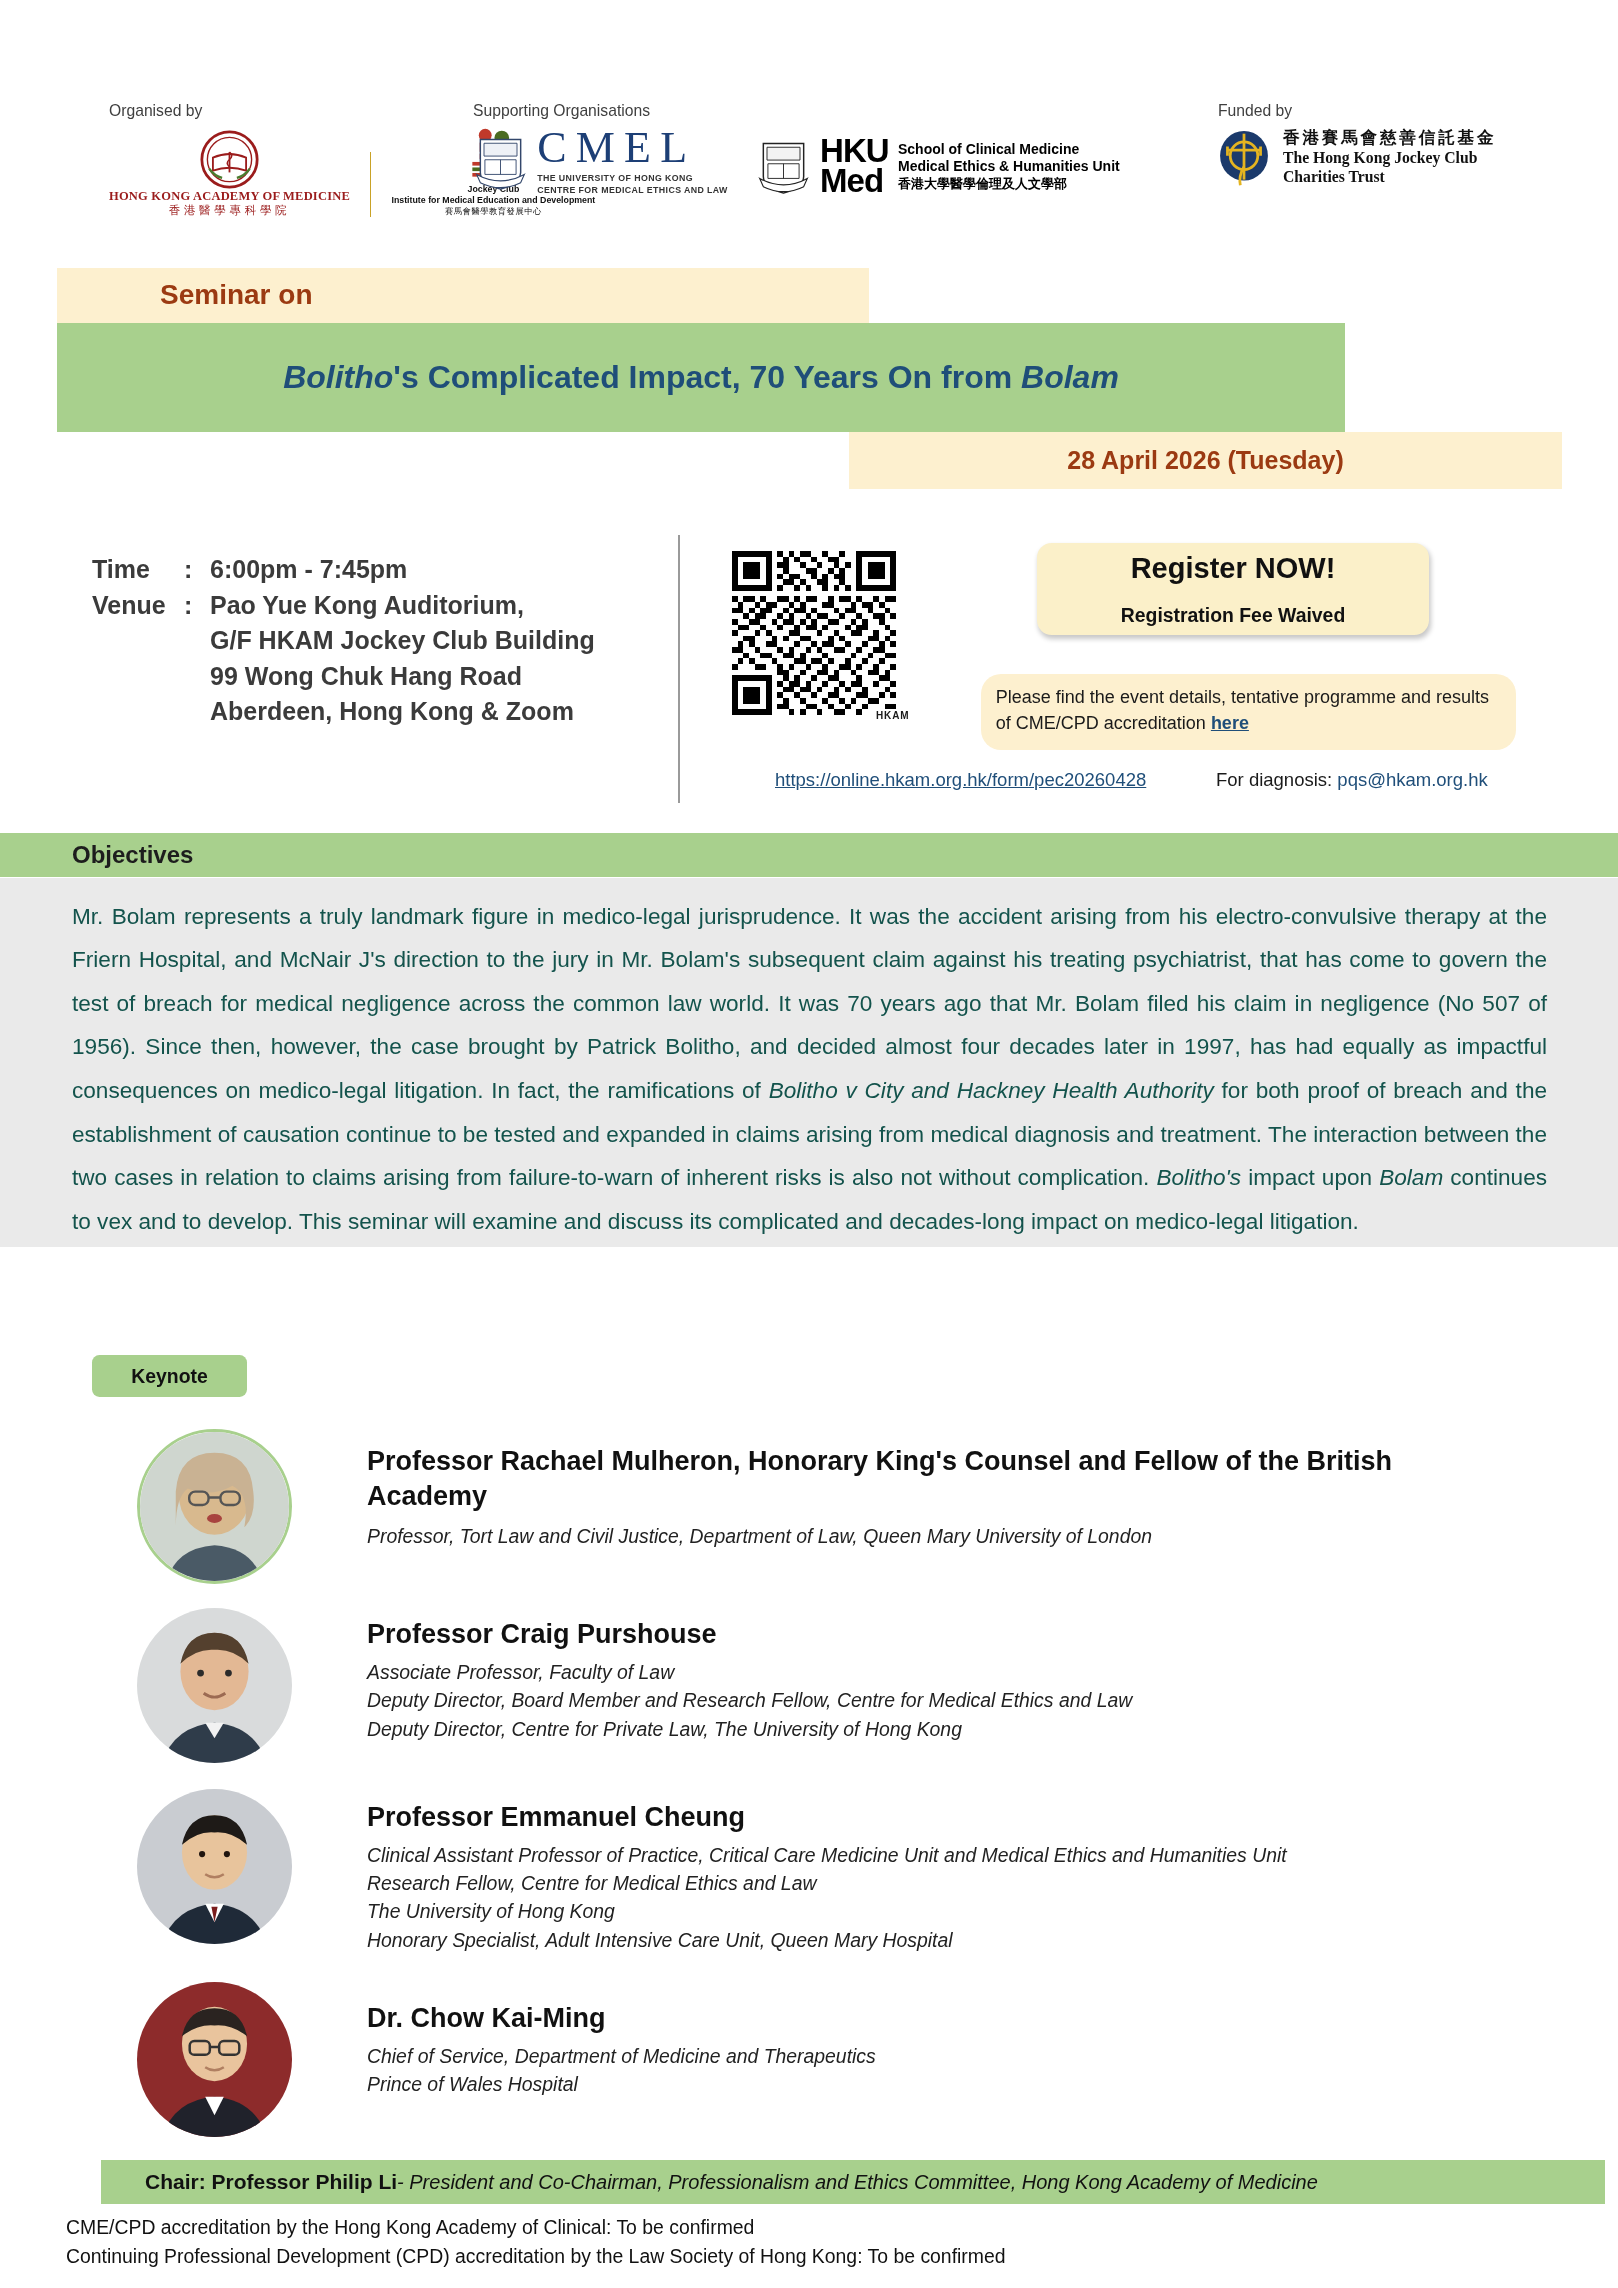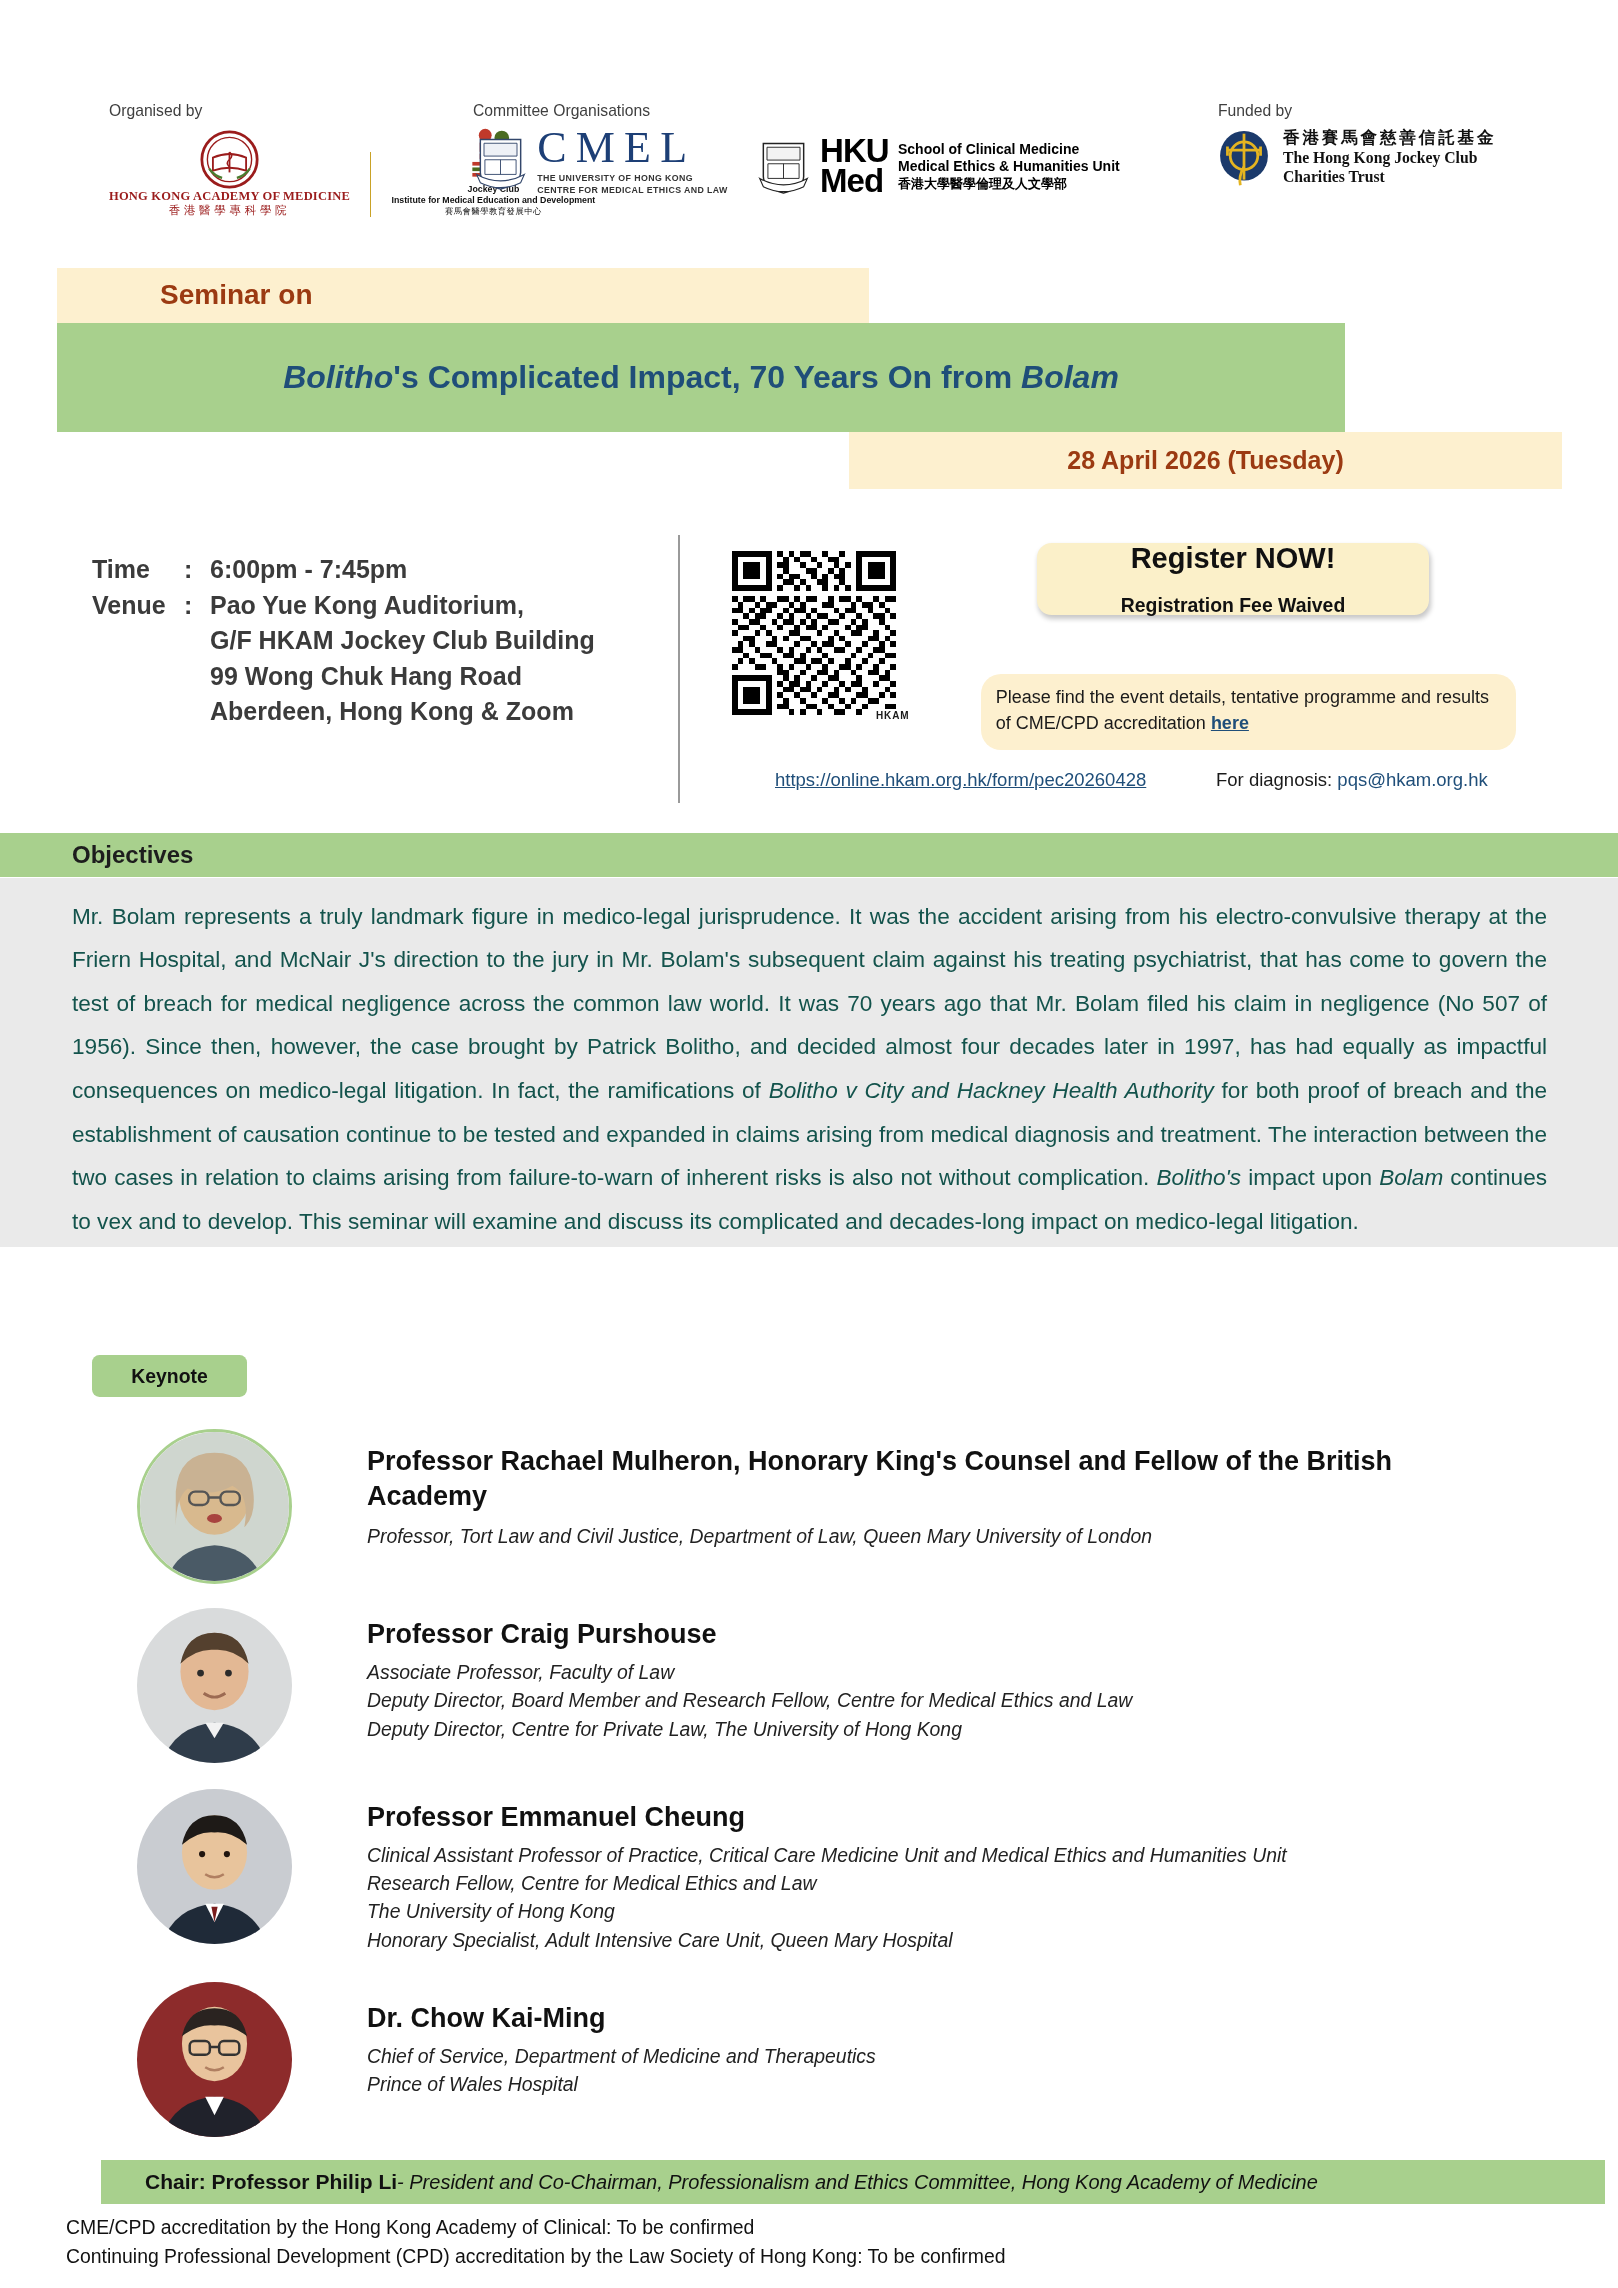--- a/index.html
+++ b/index.html
@@ -124,21 +124,21 @@
 
   .qr-wrap { position: absolute; left: 718px; top: 25px; width: 198px; height: 180px; }
   .qr-grid { width: 192px; height: 164px; display: block; }
   .qr-cap {
     position: absolute; right: 3.7px; bottom: 9.2px;
     background: #fff; font-size: 10px; font-weight: bold; letter-spacing: 0.9px; padding: 0.9px 2.8px;
   }
 
   .reg-btn {
     position: absolute; left: 1037px; top: 543px;
-    width: 392px; height: 72px;
+    width: 392px; height: 92px;
     background: #fbf0c9; border-radius: 14.8px;
     box-shadow: 1.8px 3.7px 5.5px rgba(0,0,0,0.22);
     display: flex; flex-direction: column; align-items: center; justify-content: center;
     gap: 19px;
   }
   .reg-btn .l1 { font-size: 29px; font-weight: bold; color: #111; }
   .reg-btn .l2 { font-size: 19.4px; font-weight: bold; color: #111; }
 
   .note-box {
     position: absolute; left: 981px; top: 674px;
@@ -264,21 +264,21 @@
         <div class="imed-label">
           <div class="imed-l1">Jockey Club</div>
           <div class="imed-l2">Institute for Medical Education and Development</div>
           <div class="imed-l3">賽馬會醫學教育發展中心</div>
         </div>
       </div>
     </div>
   </div>
 
   <div class="logo-group" style="left:473px; top:0;">
-    <div class="logo-caption">Committee Organisations</div>
+    <div class="logo-caption">Supporting Organisations</div>
     <div class="logo-row" style="gap:28px;">
 
       <div style="display:flex; align-items:center; gap:9.2px;">
         <svg class="hku-shield" viewBox="0 0 60 62">
           <path d="M8 6 h44 v36 q0 12 -22 18 q-22 -6 -22 -18 z" fill="#fff" stroke="#33476b" stroke-width="1.6"></path>
           <path d="M12 10 h36 v14 h-36 z" fill="#eef1f6" stroke="#33476b" stroke-width="1"></path>
           <path d="M13 28 h34 v16 h-34 z" fill="#fff" stroke="#33476b" stroke-width="1"></path>
           <line x1="30" y1="28" x2="30" y2="44" stroke="#33476b" stroke-width="1"></line>
           <path d="M4 44 q26 14 52 0 l-4 9 q-22 11 -44 0 z" fill="#fff" stroke="#33476b" stroke-width="1.3"></path>
         </svg>

